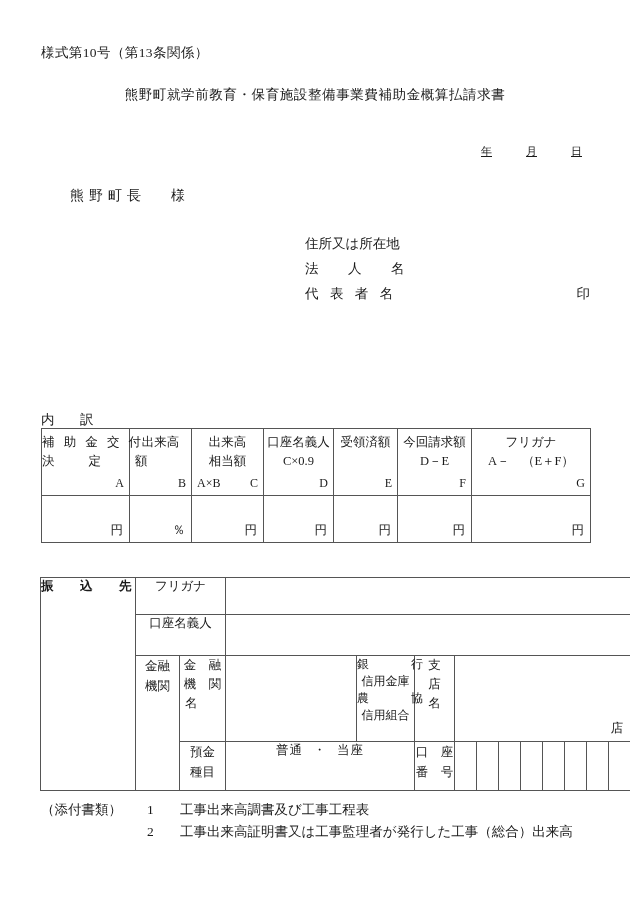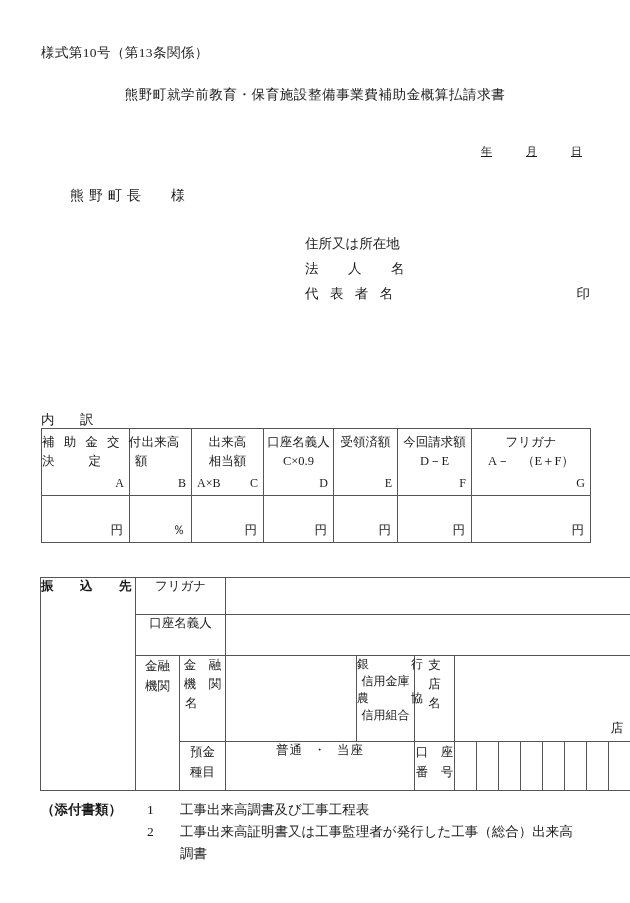--- a/index.html
+++ b/index.html
@@ -223,21 +223,21 @@
     position: absolute;
     left: 41px;
     top: 799px;
     font-size: 13.5px;
     width: 549px;
   }
   .att-head-row {
     display: flex;
     line-height: 22px;
   }
-  .att-label { width: 106px; flex: none; white-space: nowrap; font-weight: bold; }
+  .att-label { width: 106px; flex: none; white-space: nowrap; }
   .att-num { width: 33px; flex: none; }
   .att-text { flex: 1; }
   .att-row2 {
     display: flex;
     line-height: 22px;
   }
   .att-row2 .spacer { width: 106px; flex: none; }
   .att-cont {
     margin-left: 139px;
     line-height: 22px;
@@ -463,16 +463,15 @@
     <div class="att-head-row">
       <span class="att-label">（添付書類）</span>
       <span class="att-num">1</span>
       <span class="att-text">工事出来高調書及び工事工程表</span>
     </div>
     <div class="att-row2">
       <span class="spacer"></span>
       <span class="att-num">2</span>
       <span class="att-text">工事出来高証明書又は工事監理者が発行した工事（総合）出来高</span>
     </div>
-    <div class="att-cont">調書</div>
   </div>
 
 </div>
 
 </body></html>

